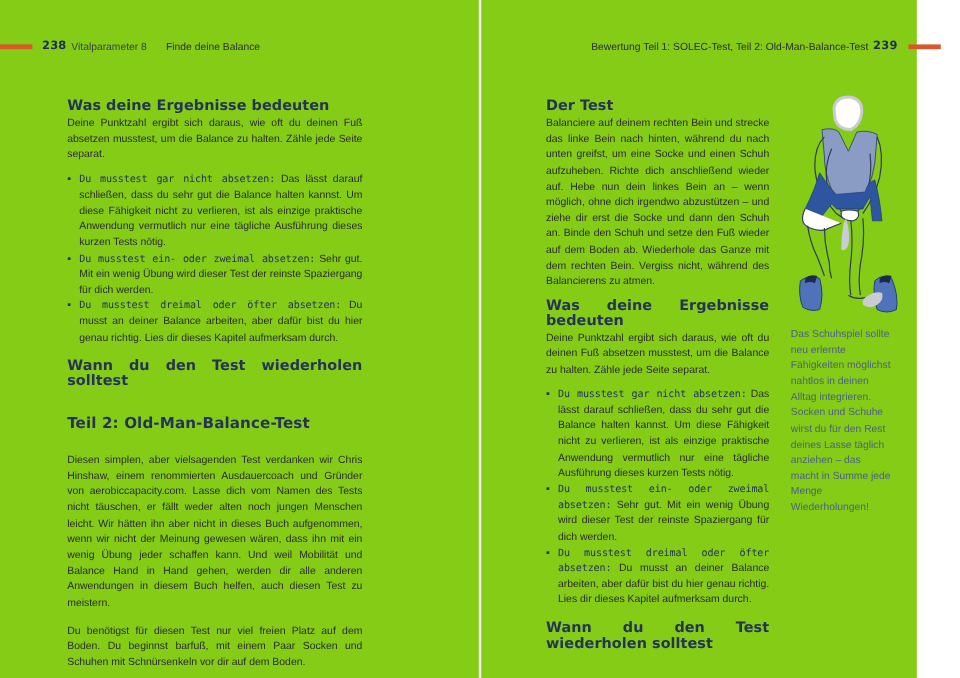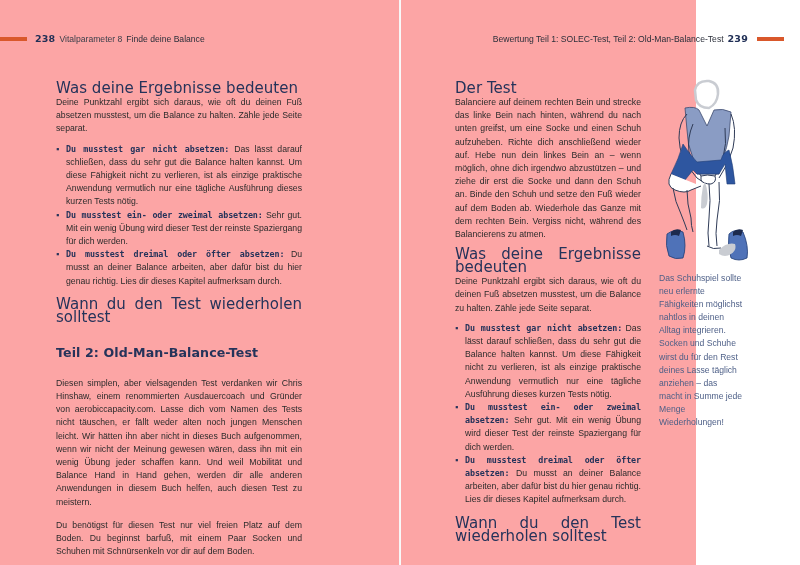--- a/index.html
+++ b/index.html
@@ -1,50 +1,50 @@
 <!DOCTYPE html>
 <html><head>
 <meta charset="utf-8">
 <style>
   * { margin: 0; padding: 0; box-sizing: border-box; }
   html, body { width: 800px; height: 565px; background: #ffffff; overflow: hidden; }
   body { font-family: "Liberation Sans", sans-serif; color: #2a2a2a; position: relative; }
 
-  .spread { position: relative; width: 696px; height: 565px; background: #fca5a5; }
+  .spread { position: relative; width: 764px; height: 565px; background: #84cc16; }
   .page { position: absolute; top: 0; height: 565px; }
   .page-left { left: 0; width: 400px; }
   .page-right { left: 400px; width: 400px; }
 
   .header { position: absolute; top: 33px; display: flex; align-items: center; font-size: 8.6px; color: #2b2f3a; white-space: nowrap; }
   .header-left { left: 0; }
   .header-right { right: 16px; }
   .accent-bar { width: 27px; height: 4px; background: #d9582b; }
   .header-right .accent-bar { width: 27px; }
   .page-number { font-family: "DejaVu Sans", sans-serif; font-weight: bold; font-size: 9.5px; color: #1f2e55; letter-spacing: 0.2px; }
   .header-left .page-number { margin-left: 8px; margin-right: 4px; }
   .header-right .page-number { margin-left: 4px; margin-right: 9px; }
   .chapter { color: #3a3f4a; }
-  .chapter-title { margin-left: 4px; color: #2b2f3a; }
+  .chapter-title { margin-left: 16px; color: #2b2f3a; }
 
   .col { position: absolute; font-size: 8.7px; line-height: 13.2px; color: #2b2b2b; text-align: justify; }
   .col-left { left: 56px; top: 82px; width: 246px; }
   .col-right { left: 455px; top: 82px; width: 186px; }
 
-  h3 { font-family: "DejaVu Sans", sans-serif; font-weight: normal; font-size: 15px; color: #25335a; line-height: 13px; margin-bottom: 1px; letter-spacing: 0.05px; }
+  h3 { font-family: "DejaVu Sans", sans-serif; font-weight: bold; font-size: 12px; color: #25335a; line-height: 13px; margin-bottom: 1px; letter-spacing: 0.05px; }
   h2 { font-family: "DejaVu Sans", sans-serif; font-weight: bold; font-size: 12.6px; color: #25335a; line-height: 16px; letter-spacing: 0.1px; }
 
   p { margin-bottom: 0; }
   .gap-s { height: 7px; }
   .gap-m { height: 10px; }
   .gap-l { height: 20px; }
 
   ul.results { list-style: none; }
   ul.results li { position: relative; padding-left: 10px; }
   ul.results li .bullet { position: absolute; left: 0; top: 0; color: #25335a; font-size: 9px; }
-  .lead { font-family: "DejaVu Sans Mono", monospace; font-weight: bold; color: #25335a; font-size: 8.4px; letter-spacing: -0.1px; }
+  .lead { font-family: "DejaVu Sans Mono", monospace; font-weight: normal; color: #25335a; font-size: 8.4px; letter-spacing: -0.1px; }
 
   .figure { position: absolute; left: 657px; top: 78px; width: 100px; height: 190px; }
   .caption { position: absolute; left: 659px; top: 272px; width: 84px; font-size: 8.6px; line-height: 13.1px; color: #4d5f87; text-align: left; }
 
   .gutter { position: absolute; left: 399px; top: 0; width: 2px; height: 565px; background: linear-gradient(to right, #f4f4f4, #fbfbfb); }
 </style>
 </head>
 <body>
 
 <div class="spread">

